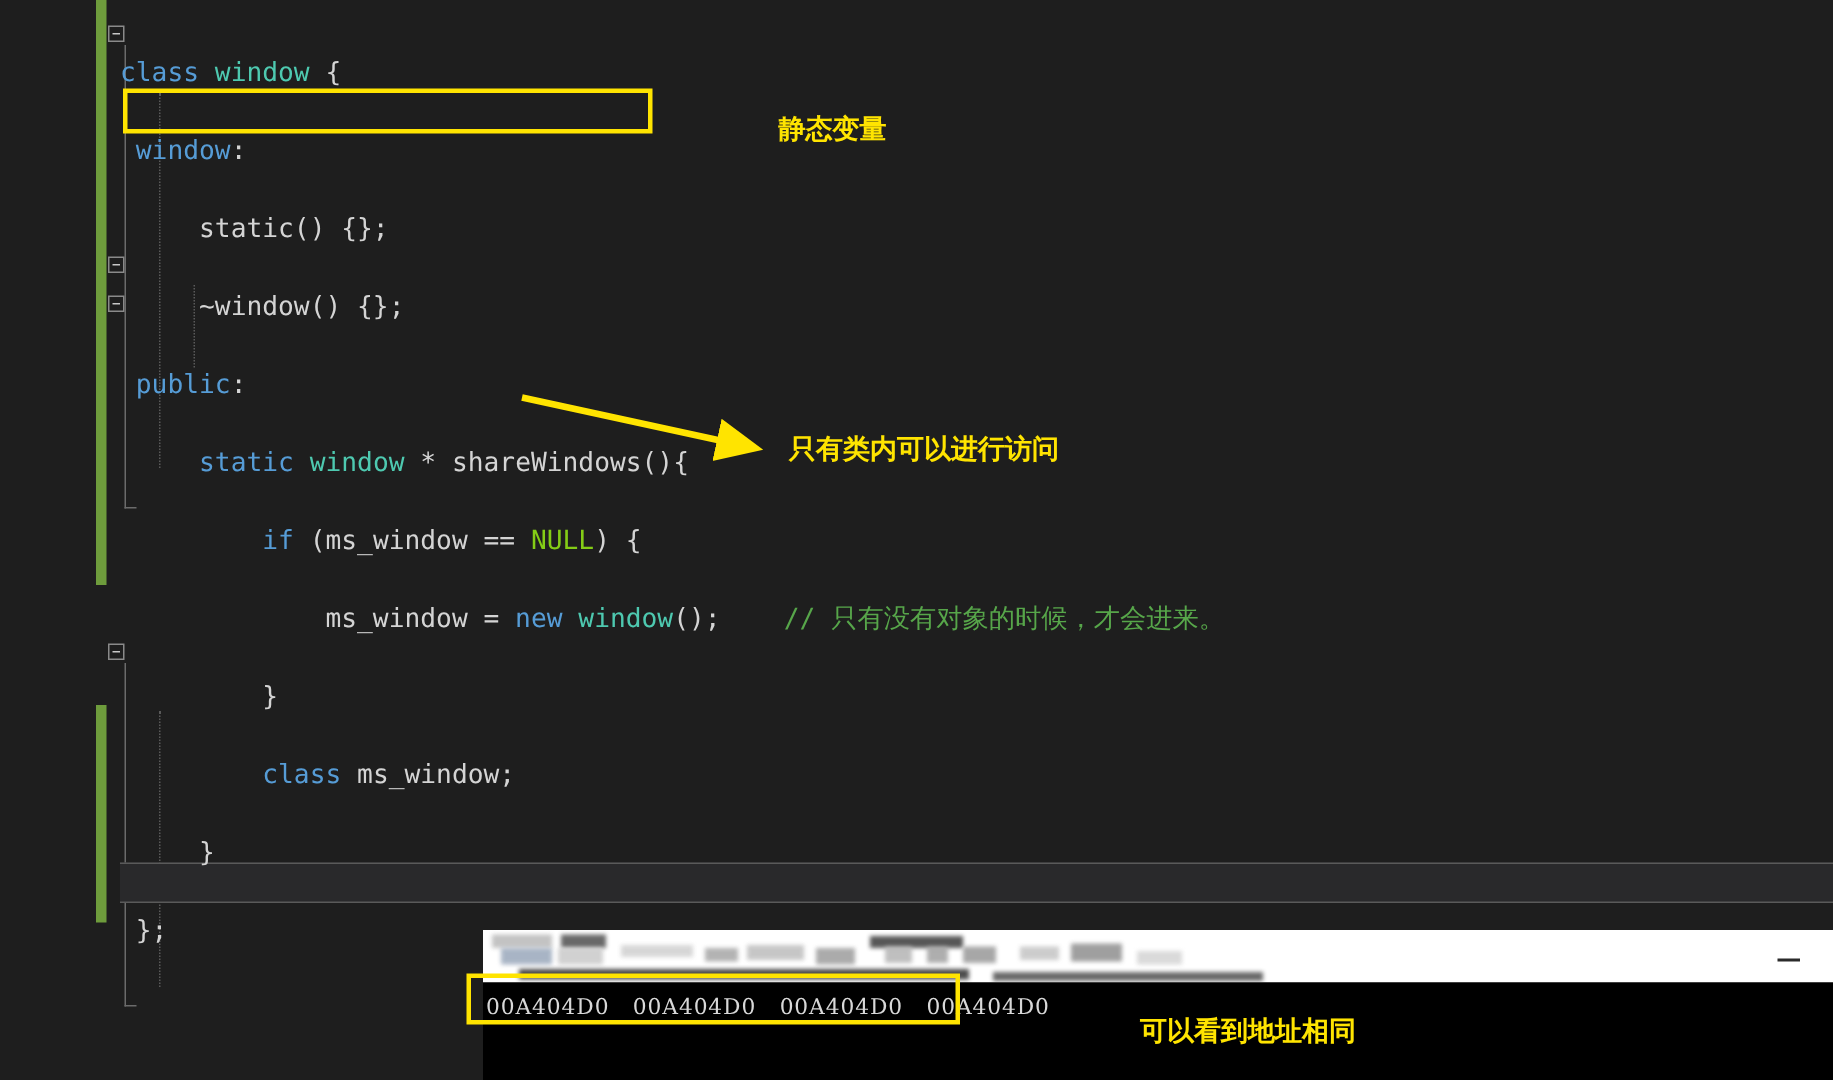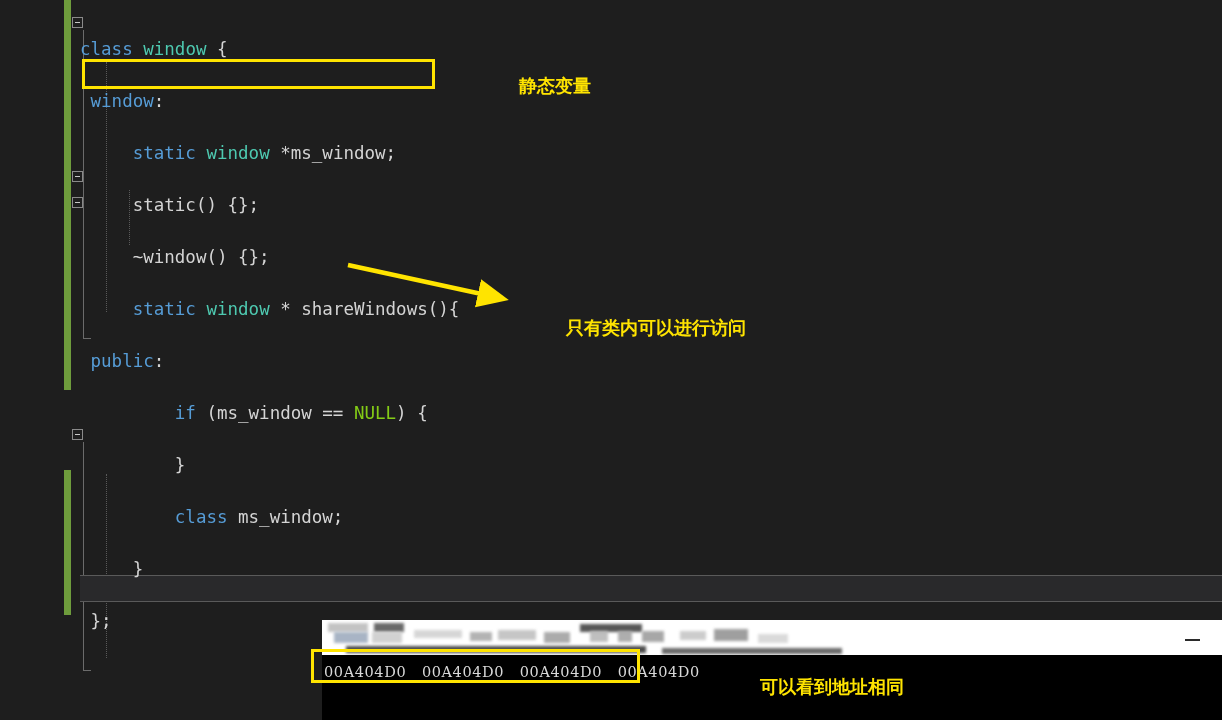--- a/index.html
+++ b/index.html
@@ -121,21 +121,21 @@
 
   .annot {
     position: absolute;
     color: #ffe400;
     font-family: "DejaVu Sans", "Liberation Sans", sans-serif;
     font-weight: bold;
     font-size: 18px;
     white-space: nowrap;
   }
   #annot-static  { left: 519px; top: 74px; }
-  #annot-access  { left: 526px; top: 316px; margin-left: 40px; }
+  #annot-access  { left: 526px; top: 287px; }
   #annot-address { left: 760px; top: 675px; }
 
   .arrow-svg {
     position: absolute;
     left: 336px; top: 250px;
     width: 200px; height: 70px;
   }
 
   
   .console-win {
@@ -204,26 +204,26 @@
     <div class="guide-dot" style="left:85px; top:190px; height:55px;"></div>
     <div class="guide" style="left:39px; top:442px; height:216px;"></div>
     <div class="guide-elbow" style="left:39px; top:658px; width:7px; height:12px;"></div>
     <div class="guide-dot" style="left:62px; top:474px; height:184px;"></div>
 
     <div class="current-line"></div>
 
     <div class="code">
 <span class="ln"><span class="kw">class</span> <span class="typ">window</span><span class="pln"> {</span></span>
 <span class="ln"> <span class="kw">window</span><span class="pln">:</span></span>
-<span class="ln">     <span class="kw">static</span> <span class="typ">window</span><span class="pln"> *ms_window;</span></span>
 <span class="ln">     <span class="pln">static() {};</span></span>
 <span class="ln">     <span class="pln">~window() {};</span></span>
+<span class="ln"> <span class="kw">public</span><span class="pln">:</span></span>
 <span class="ln">     <span class="kw">static</span> <span class="typ">window</span><span class="pln"> * shareWindows(){</span></span>
-<span class="ln"> <span class="kw">public</span><span class="pln">:</span></span>
 <span class="ln">         <span class="kw">if</span><span class="pln"> (ms_window == </span><span class="mac">NULL</span><span class="pln">) {</span></span>
+<span class="ln">             <span class="pln">ms_window = </span><span class="kw">new</span> <span class="typ">window</span><span class="pln">();</span>    <span class="cmt">// 只有没有对象的时候，才会进来。</span></span>
 <span class="ln">         <span class="pln">}</span></span>
 <span class="ln">         <span class="kw">class</span><span class="pln"> ms_window;</span></span>
 <span class="ln">     <span class="pln">}</span></span>
 <span class="ln"> <span class="pln">};</span></span>
 <span class="ln"> </span>
 
 
 
 
 

